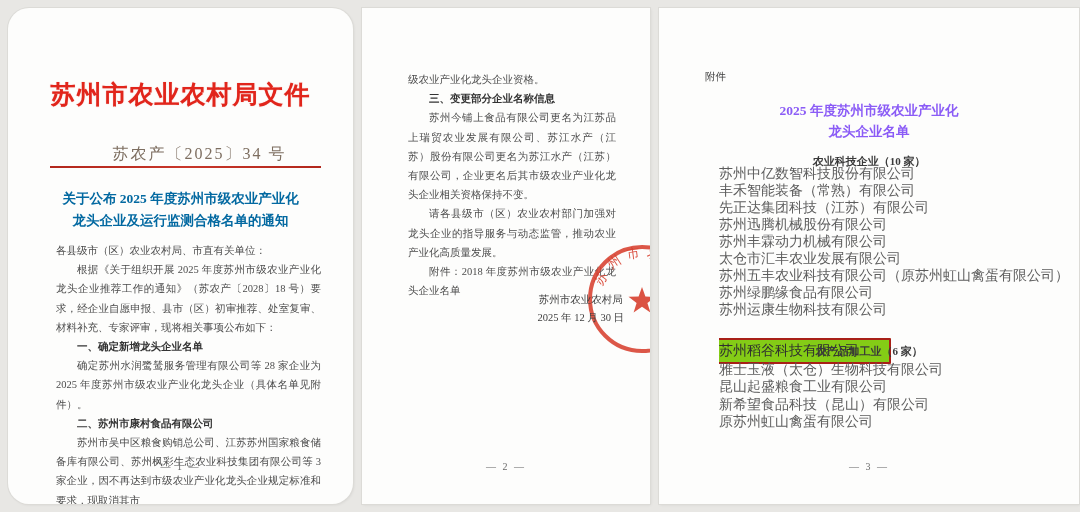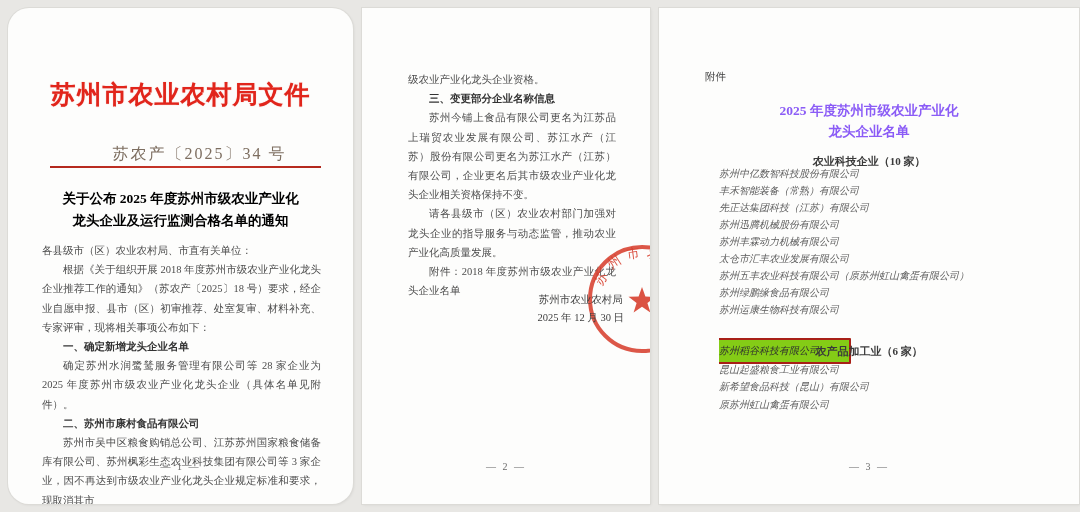--- a/index.html
+++ b/index.html
@@ -27,27 +27,27 @@
   .p1-docnum{
     position:absolute;top:136px;left:0;right:0;text-align:center;
     font-size:16px;color:#7d6e60;letter-spacing:2px;padding-left:38px;
   }
   .p1-rule{
     position:absolute;top:158px;left:42px;right:32px;height:2px;
     background:linear-gradient(to right,#b2271c,#c8362a 50%,#b2271c);
   }
   .p1-title{
     position:absolute;top:180px;left:20px;right:20px;text-align:center;
-    font-weight:bold;font-size:13.5px;line-height:22px;color:#000000;
+    font-weight:bold;font-size:13.5px;line-height:22px;color:#0369a1;
   }
   .doc-body{
     position:absolute;font-size:10.5px;line-height:19.2px;color:#4c4c4c;
     text-align:justify;
   }
-  .p1-body{top:233px;left:34px;right:32px;}
+  .p1-body{top:233px;left:48px;right:32px;}
   .doc-body p{margin:0;text-indent:2em;}
   .doc-body p.noindent{text-indent:0;}
   .doc-body p.hd{font-weight:bold;color:#333;}
   .page-footer{
     position:absolute;bottom:32px;left:0;right:0;text-align:center;
     font-size:10px;color:#6a6a6a;letter-spacing:2px;
   }
 
   
   .p2-body{top:62px;left:46px;right:34px;}
@@ -61,21 +61,21 @@
   
   .p3-attach{position:absolute;top:62px;left:46px;font-size:10.5px;color:#3f3f3f;}
   .p3-title{
     position:absolute;top:92px;left:10px;right:10px;text-align:center;
     font-weight:bold;font-size:13.5px;line-height:21px;color:#8b5cf6;
   }
   .p3-sec{position:absolute;left:0;right:0;text-align:center;font-weight:bold;
     font-size:11px;color:#3a3a3a;}
   .p3-sec1{top:146px;}
   .p3-sec2{top:336px;}
-  .p3-list{position:absolute;left:60px;right:14px;font-size:10px;color:#5d5d5d;font-style:italic;}
+  .p3-list{position:absolute;left:60px;right:14px;font-size:14px;color:#5d5d5d;}
   .p3-list1{top:157px;line-height:17px;}
   .p3-list2{top:353px;line-height:17.3px;}
   .p3-list div{white-space:nowrap;overflow:hidden;}
   .boxed{
     display:inline-block;border:2px solid #a82017;border-radius:1px;
     margin-left:-12px;margin-top:20px;padding:2px 30px 3px 10px;
     color:#2f2f2f;background:#84cc16;
   }
 </style>
 </head>
@@ -86,21 +86,21 @@
   <div class="page page1">
     <div class="p1-header">苏州市农业农村局文件</div>
     <div class="p1-docnum">苏农产〔2025〕34 号</div>
     <div class="p1-rule"></div>
     <div class="p1-title">
       <div>关于公布 2025 年度苏州市级农业产业化</div>
       <div>龙头企业及运行监测合格名单的通知</div>
     </div>
     <div class="doc-body p1-body">
       <p class="noindent">各县级市（区）农业农村局、市直有关单位：</p>
-      <p>根据《关于组织开展 2018 年度苏州市级农业产业化龙头企业推荐工作的通知》（苏农产〔2025〕18 号）要求，经企业自愿申报、县市（区）初审推荐、处室复审、材料补充、专家评审，现将相关事项公布如下：</p>
+      <p>根据《关于组织开展 2025 年度苏州市级农业产业化龙头企业推荐工作的通知》（苏农产〔2028〕18 号）要求，经企业自愿申报、县市（区）初审推荐、处室复审、材料补充、专家评审，现将相关事项公布如下：</p>
       <p class="hd">一、确定新增龙头企业名单</p>
       <p>确定苏州水润鹭鸶服务管理有限公司等 28 家企业为 2025 年度苏州市级农业产业化龙头企业（具体名单见附件）。</p>
       <p class="hd">二、苏州市康村食品有限公司</p>
       <p>苏州市吴中区粮食购销总公司、江苏苏州国家粮食储备库有限公司、苏州枫彩生态农业科技集团有限公司等 3 家企业，因不再达到市级农业产业化龙头企业规定标准和要求，现取消其市</p>
     </div>
     <div class="page-footer">— 1 —</div>
   </div>
 
   <div class="page page2">
     <div class="doc-body p2-body">
@@ -146,20 +146,21 @@
       <div>苏州五丰农业科技有限公司（原苏州虹山禽蛋有限公司）</div>
       <div>苏州绿鹏缘食品有限公司</div>
       <div>苏州运康生物科技有限公司</div>
       <div>
         <span class="boxed">苏州稻谷科技有限公司</span>
       </div>
     </div>
 
     <div class="p3-sec p3-sec2">农产品加工业（6 家）</div>
     <div class="p3-list p3-list2">
+      <div>雅士玉液（太仓）生物科技有限公司</div>
       <div>昆山起盛粮食工业有限公司</div>
       <div>新希望食品科技（昆山）有限公司</div>
       <div>原苏州虹山禽蛋有限公司</div>
     </div>
 
     <div class="page-footer">— 3 —</div>
   </div>
 
 </div>
 

